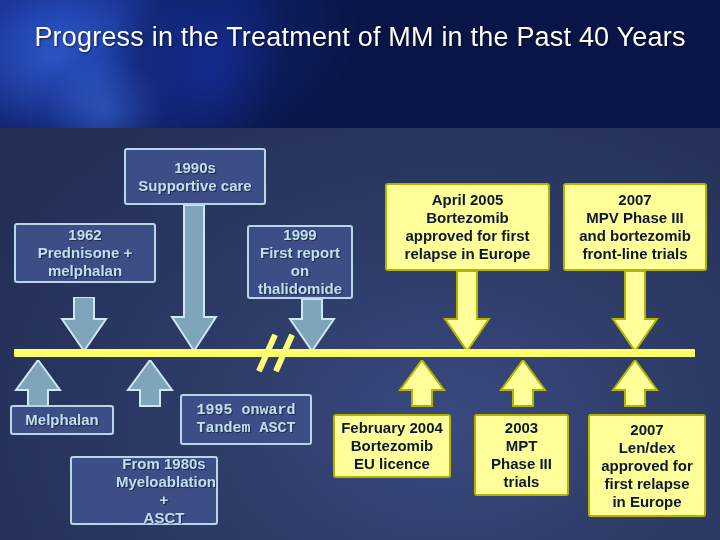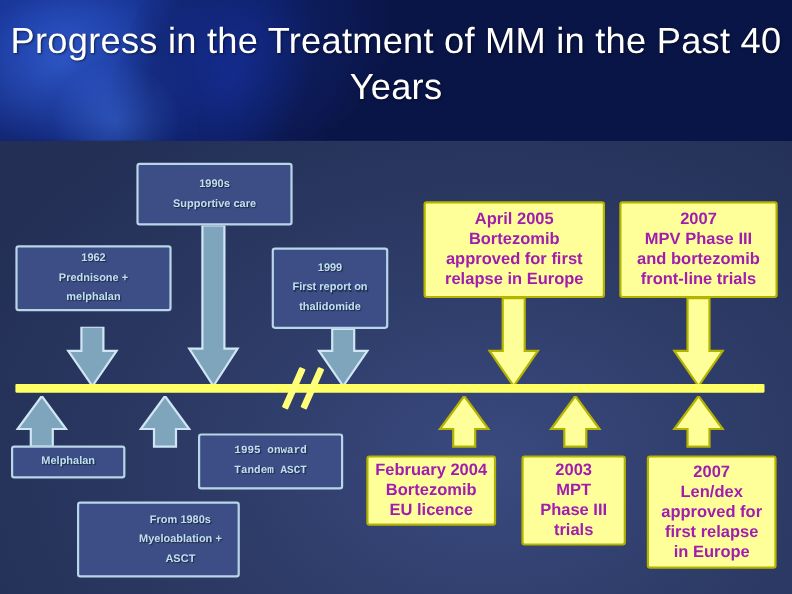--- a/index.html
+++ b/index.html
@@ -50,21 +50,21 @@
     left: 30px; top: 40px;
     width: 150px; height: 140px;
     background: radial-gradient(ellipse at 50% 50%, rgba(70,125,245,0.45) 0%, rgba(25,55,160,0.16) 55%, rgba(8,16,60,0) 78%);
   }
   #title {
     position: absolute;
     left: 0; top: 16px;
     width: 720px;
     text-align: center;
     color: #ffffff;
-    font-size: 33px;
+    font-size: 27px;
     line-height: 42px;
     font-weight: normal;
     letter-spacing: 0.2px;
     text-shadow: 1px 1px 2px rgba(0,0,0,0.55);
   }
   
   #timeline-line {
     position: absolute;
     left: 14px;
     top: 349px;
@@ -97,28 +97,28 @@
     width: 100%;
     padding: 0 4px;
     box-sizing: border-box;
     white-space: pre-line;
   }
   .box-blue {
     background: #3c4e85;
     border: 2px solid #b9d6e8;
     color: #bfe0f2;
     font-weight: bold;
-    font-size: 10px;
+    font-size: 15px;
     line-height: 18px;
     text-shadow: 1px 1px 1px rgba(0,0,0,0.5);
   }
   .box-yellow {
     background: #ffff99;
     border: 2px solid #b3b300;
-    color: #a21caf;
+    color: #0f172a;
     font-weight: bold;
     font-size: 15px;
     line-height: 18px;
   }
   
   .arrow {
     position: absolute;
   }
   .arrow svg { display: block; }
 </style>

